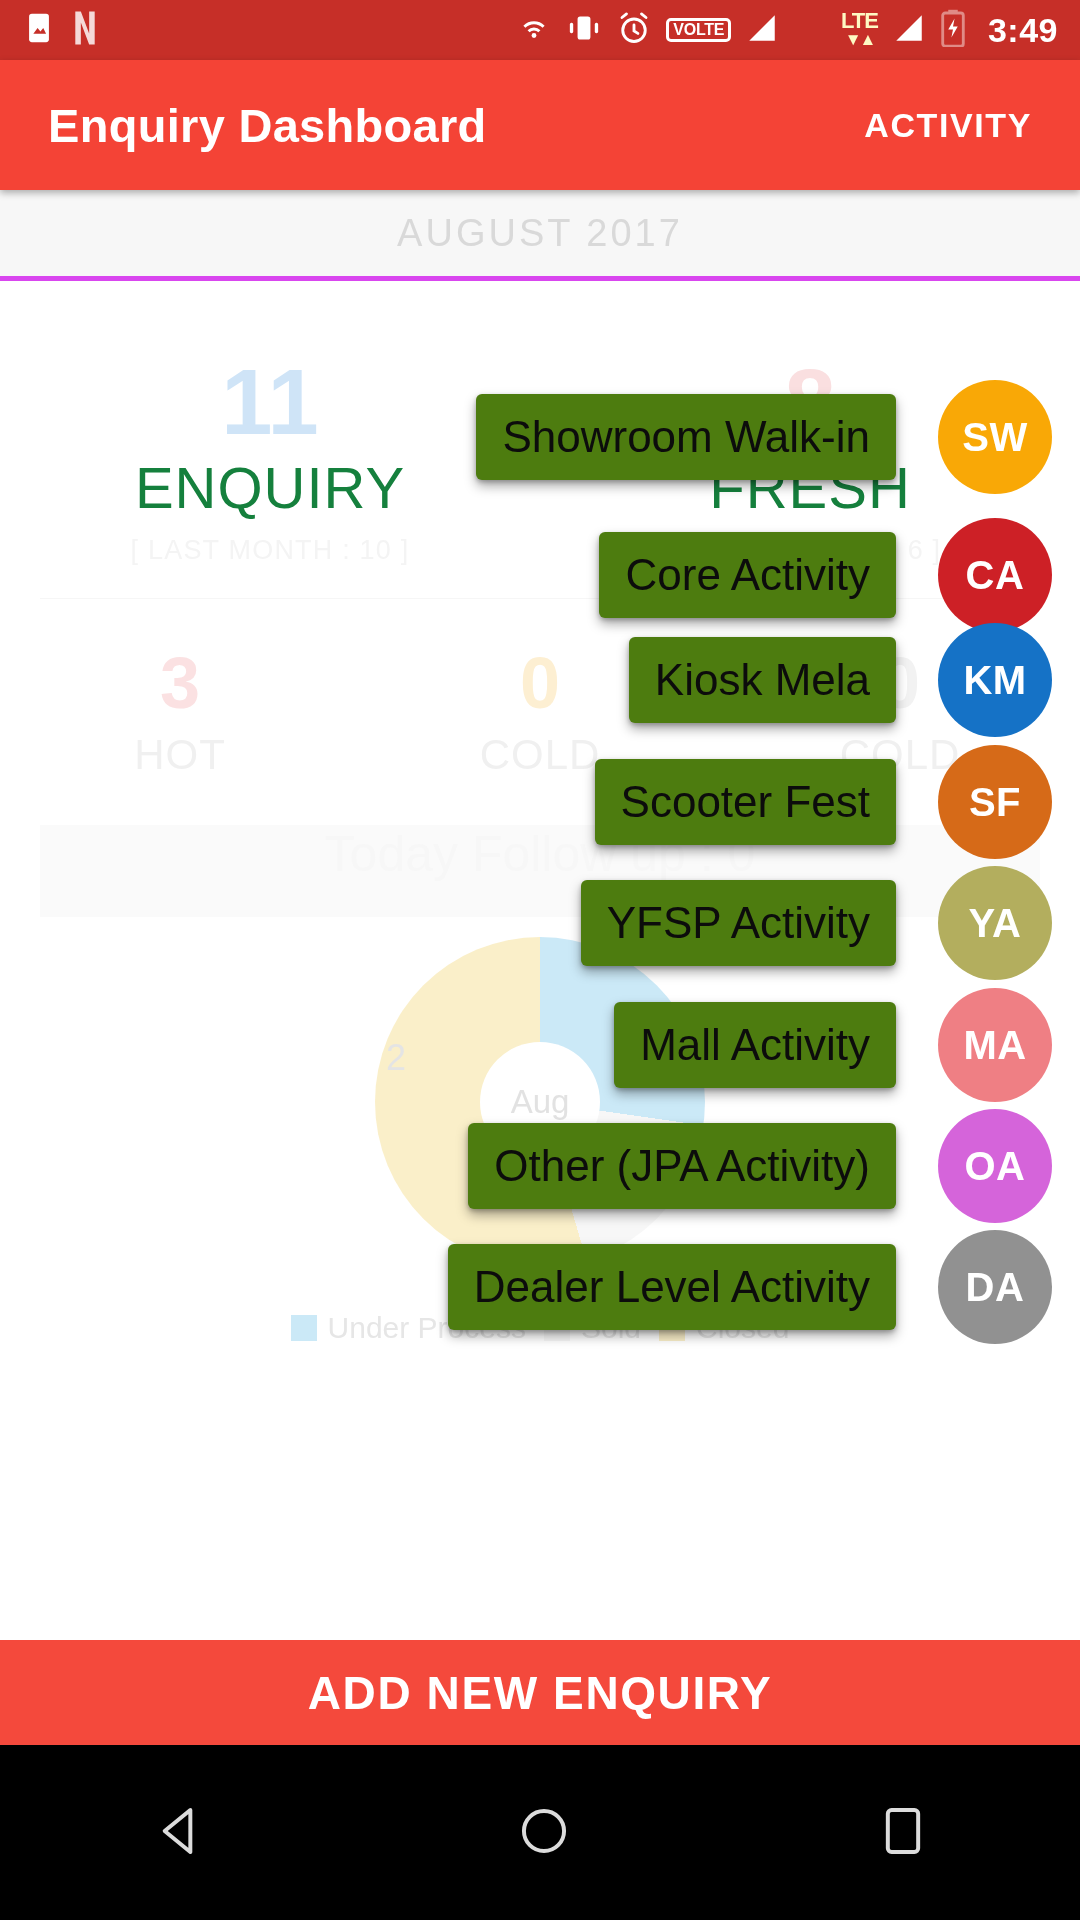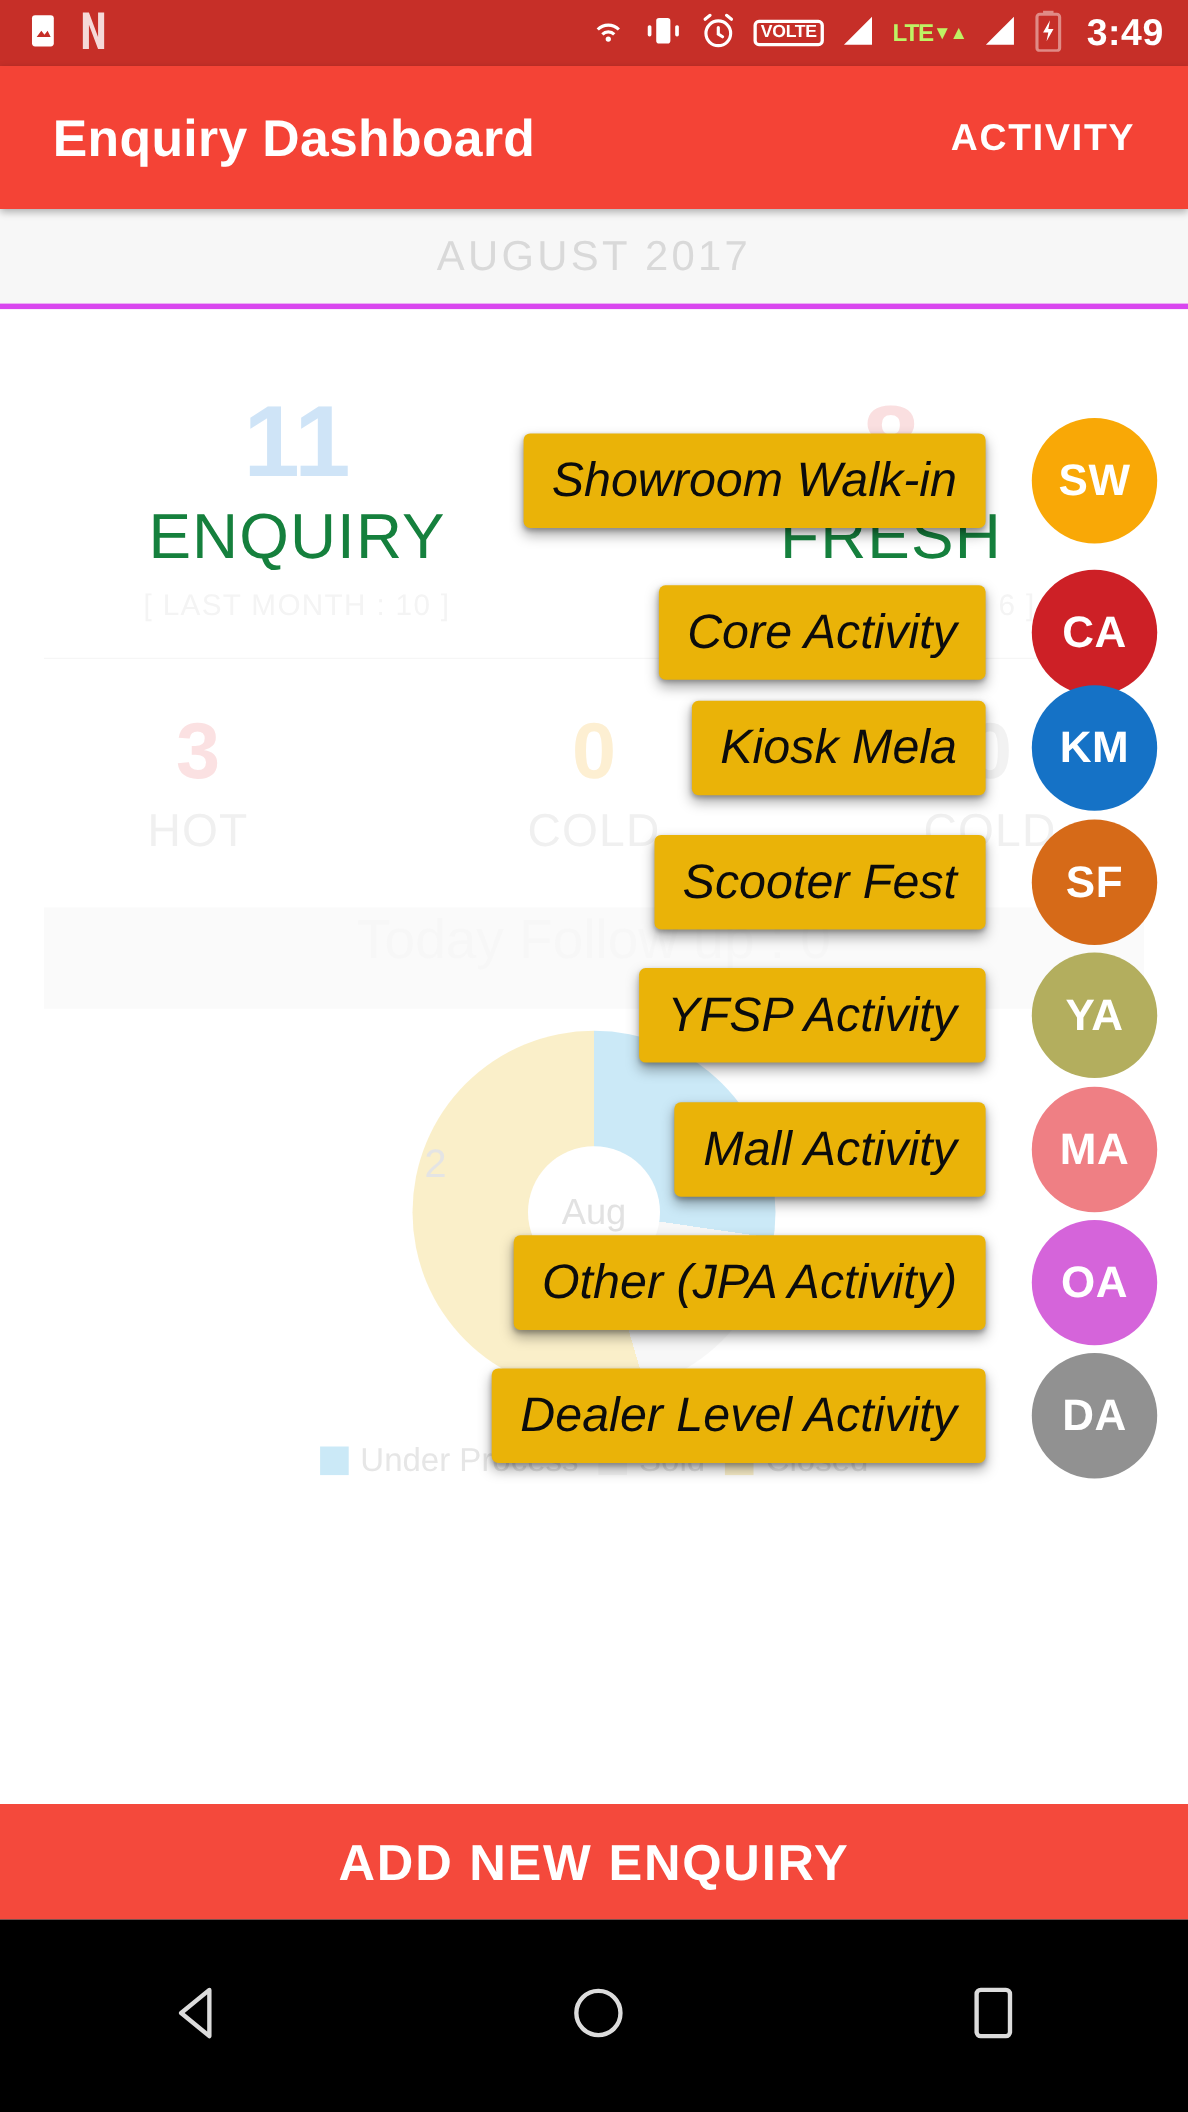--- a/index.html
+++ b/index.html
@@ -21,21 +21,21 @@
   .sb-ico{ display:block; }
   .sb-time{
     color:#ffffff; font-size:34px; font-weight:700; letter-spacing:.5px;
     margin-left:8px; line-height:1;
   }
   .volte-box{
     border:3px solid #fff; border-radius:5px; padding:1px 4px;
     color:#fff; font-size:16px; font-weight:700; line-height:1.05;
     letter-spacing:-.3px;
   }
-  .lte-wrap{ display:flex; align-items:center; color:#bef264; line-height:.95; }
+  .lte-wrap{ display:flex; flex-direction:column; align-items:center; color:#fef9c3; line-height:.95;margin-left:48px; }
   .lte-txt{ font-size:22px; font-weight:700; letter-spacing:-1px; }
   .lte-arrows{ font-size:17px; letter-spacing:-2px; font-weight:700; }
 
   
   .appbar{
     position:absolute; left:0; top:60px; width:1080px; height:130px;
     background:#f44336; display:flex; align-items:center; padding:0 48px;
     box-shadow:0 3px 7px rgba(0,0,0,.30);
     z-index:5;
   }
@@ -107,24 +107,23 @@
 
   
   .menu-layer{
     position:absolute; left:0; top:190px; width:1080px; height:1450px;
     z-index:10; pointer-events:none;
   }
   .menu-item{
     position:absolute; display:flex; align-items:center; pointer-events:auto;
   }
   .menu-card{
-    background:#eab308; border-radius:6px;
+    background:#4d7c0f; border-radius:6px;
     padding:18px 26px;
     box-shadow:0 6px 12px rgba(0,0,0,.34), 0 2px 4px rgba(0,0,0,.22);
-    font-style:italic;
   }
   .menu-card span{ font-size:44px; color:#0c0c0c; white-space:nowrap; }
   .badge{
     width:114px; height:114px; border-radius:50%;
     display:flex; align-items:center; justify-content:center;
     color:#fff; font-size:40px; font-weight:700; letter-spacing:.5px;
     flex:0 0 auto;
   }
 
   

